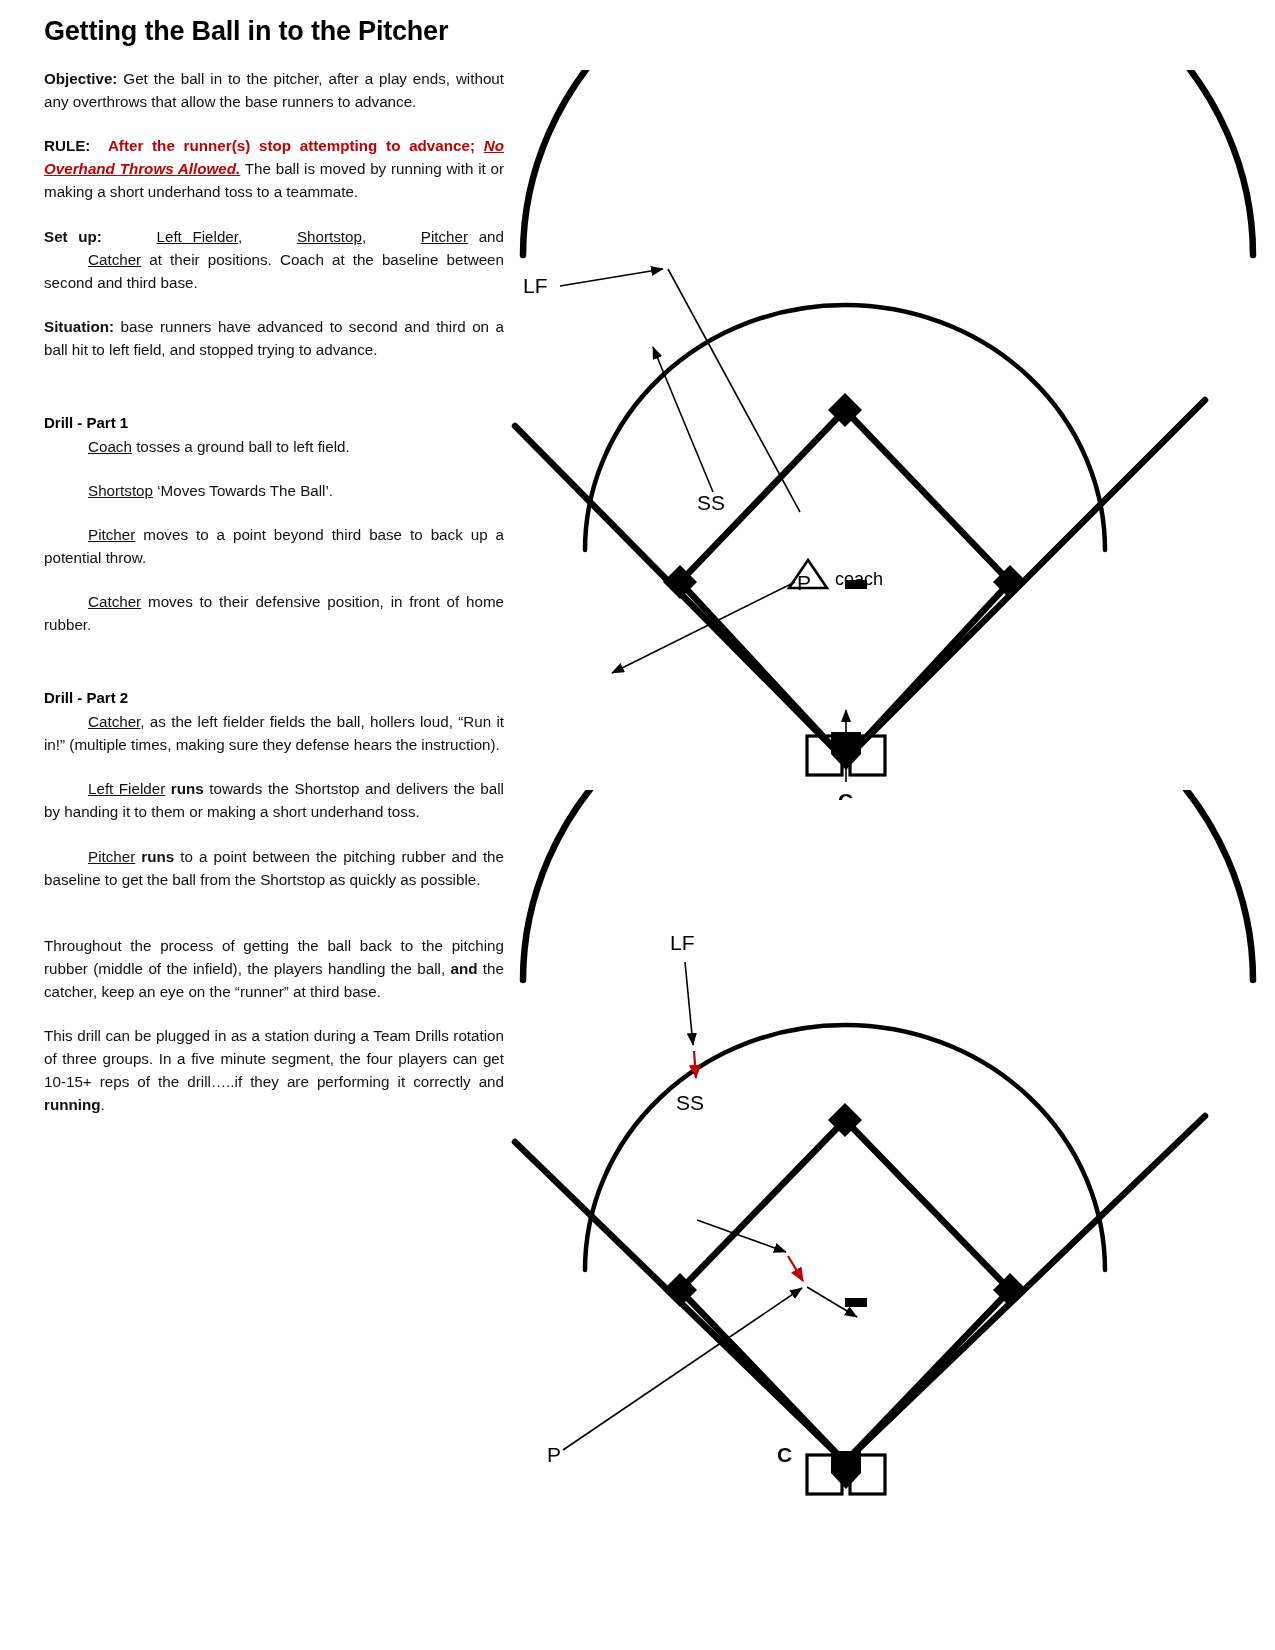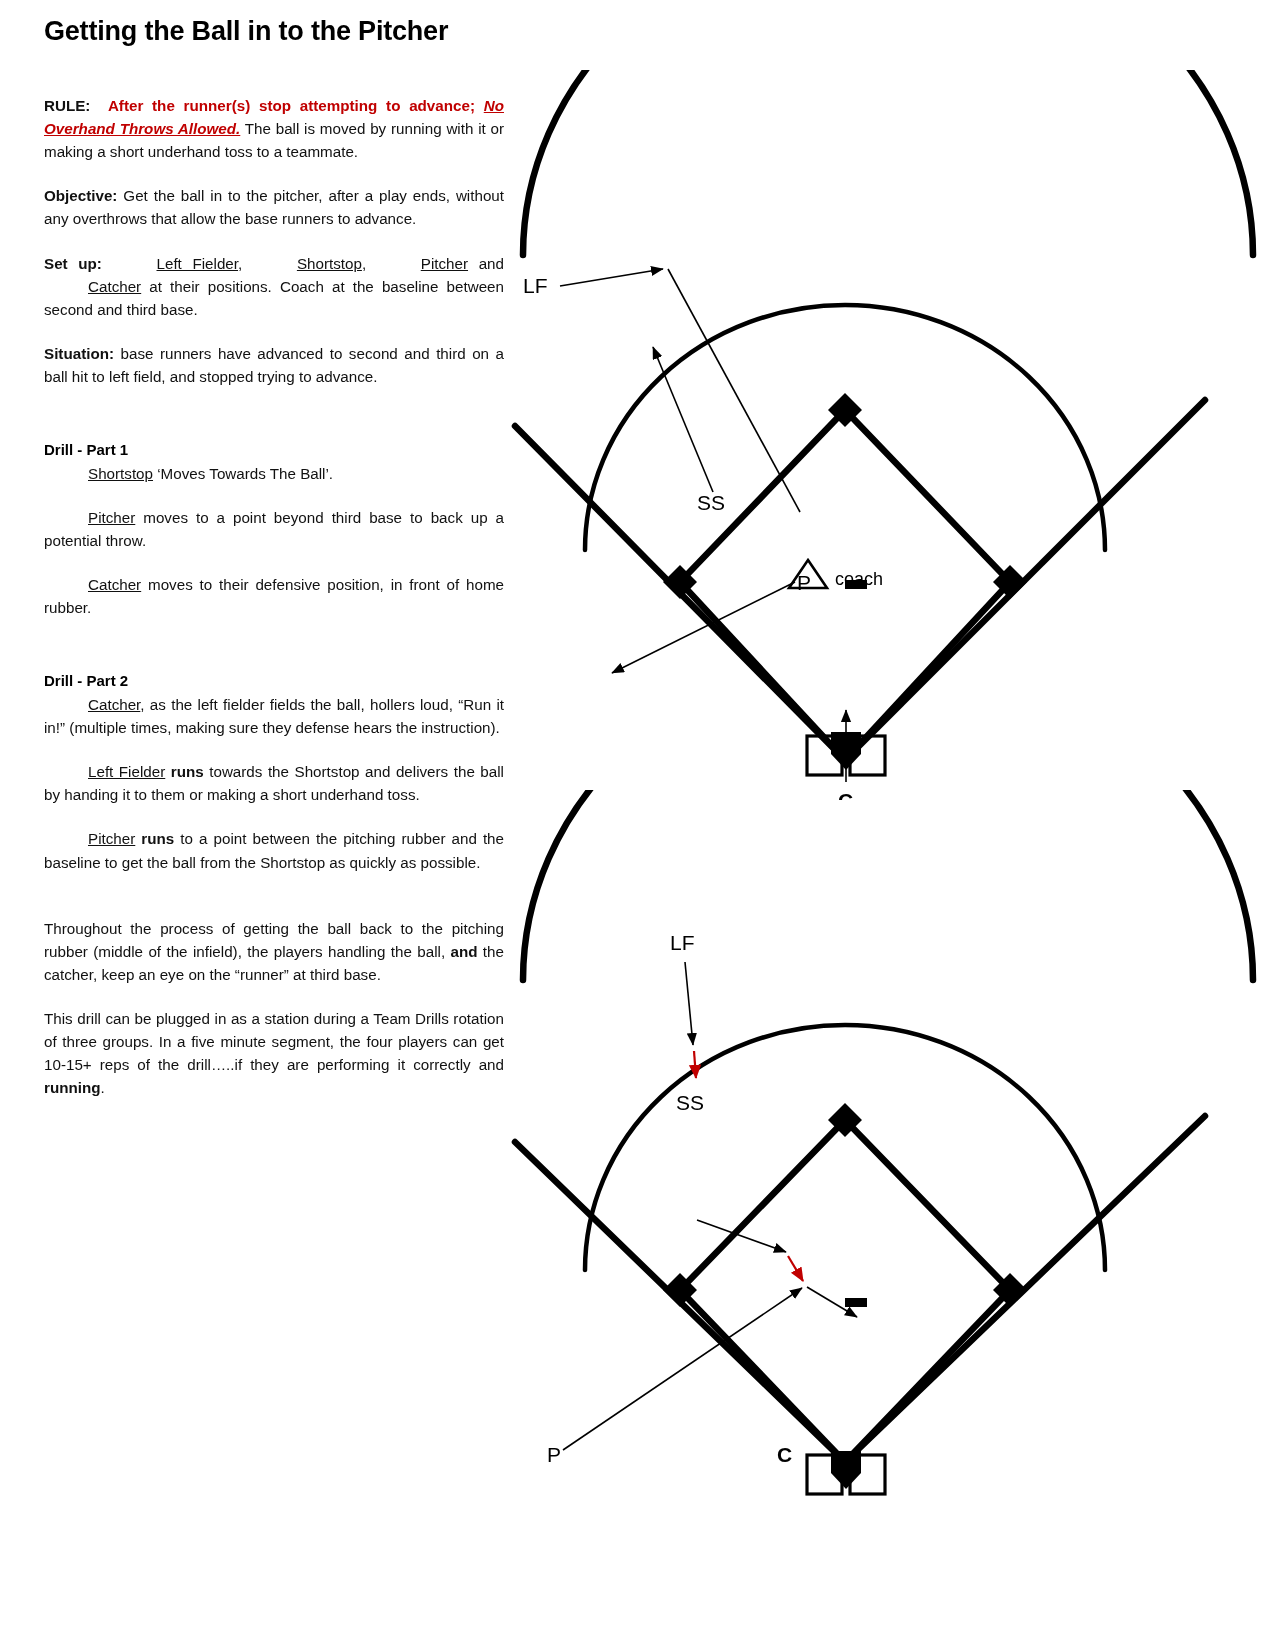--- a/index.html
+++ b/index.html
@@ -26,21 +26,21 @@
   .text-col {
     position: absolute;
     left: 44px;
     top: 16px;
     width: 460px;
   }
   .doc-title {
     font-size: 27px;
     font-weight: bold;
     letter-spacing: -0.2px;
-    margin: 0 0 47px 0;
+    margin: 0 0 20px 0;
     line-height: 1.15;
     color: #000;
   }
   .para {
     font-size: 15.2px;
     line-height: 1.52;
     text-align: justify;
     margin: 0 0 21px 0;
     color: #111;
     hyphens: manual;
@@ -141,32 +141,33 @@
 </style>
 </head>
 <body>
 
 <div class="page">
 
   <div class="text-col">
 
     <h1 class="doc-title">Getting the Ball in to the Pitcher</h1>
 
+    <p class="para"><span class="b">Objective:</span><span> Get the ball in to the pitcher, after a play ends, without any overthrows that allow the base runners to advance.</span></p>
+
     <p class="para"><span class="b">RULE:</span><span>&nbsp; </span><span class="red">After the runner(s) stop attempting to advance;</span> <span class="red-uid">No Overhand Throws Allowed.</span><span> The ball is moved by running with it or making a short underhand toss to a teammate.</span></p>
 
-    <p class="para"><span class="b">Objective:</span><span> Get the ball in to the pitcher, after a play ends, without any overthrows that allow the base runners to advance.</span></p>
-
     <p class="para"><span class="b">Set up:</span> <span class="u">Left Fielder</span><span>, </span><span class="u">Shortstop</span><span>, </span><span class="u">Pitcher</span><span> and </span><span class="u">Catcher</span><span> at their positions.  Coach at the baseline between second and third base.</span></p>
 
     <p class="para"><span class="b">Situation:</span><span> base runners have advanced to second and third on a ball hit to left field, and stopped trying to advance.</span></p>
 
     <div class="gap-xl"></div>
 
     <p class="section-head">Drill - Part 1</p>
 
+    <p class="para"><span class="u">Coach</span><span> tosses a ground ball to left field.</span></p>
 
 
     <p class="para"><span class="u">Shortstop</span><span> ‘Moves Towards The Ball’.</span></p>
 
     <p class="para"><span class="u">Pitcher</span><span> moves to a point beyond third base to back up a potential throw.</span></p>
 
     <p class="para"><span class="u">Catcher</span><span> moves to their defensive position, in front of home rubber.</span></p>
 
     <div class="gap-xl"></div>
 

